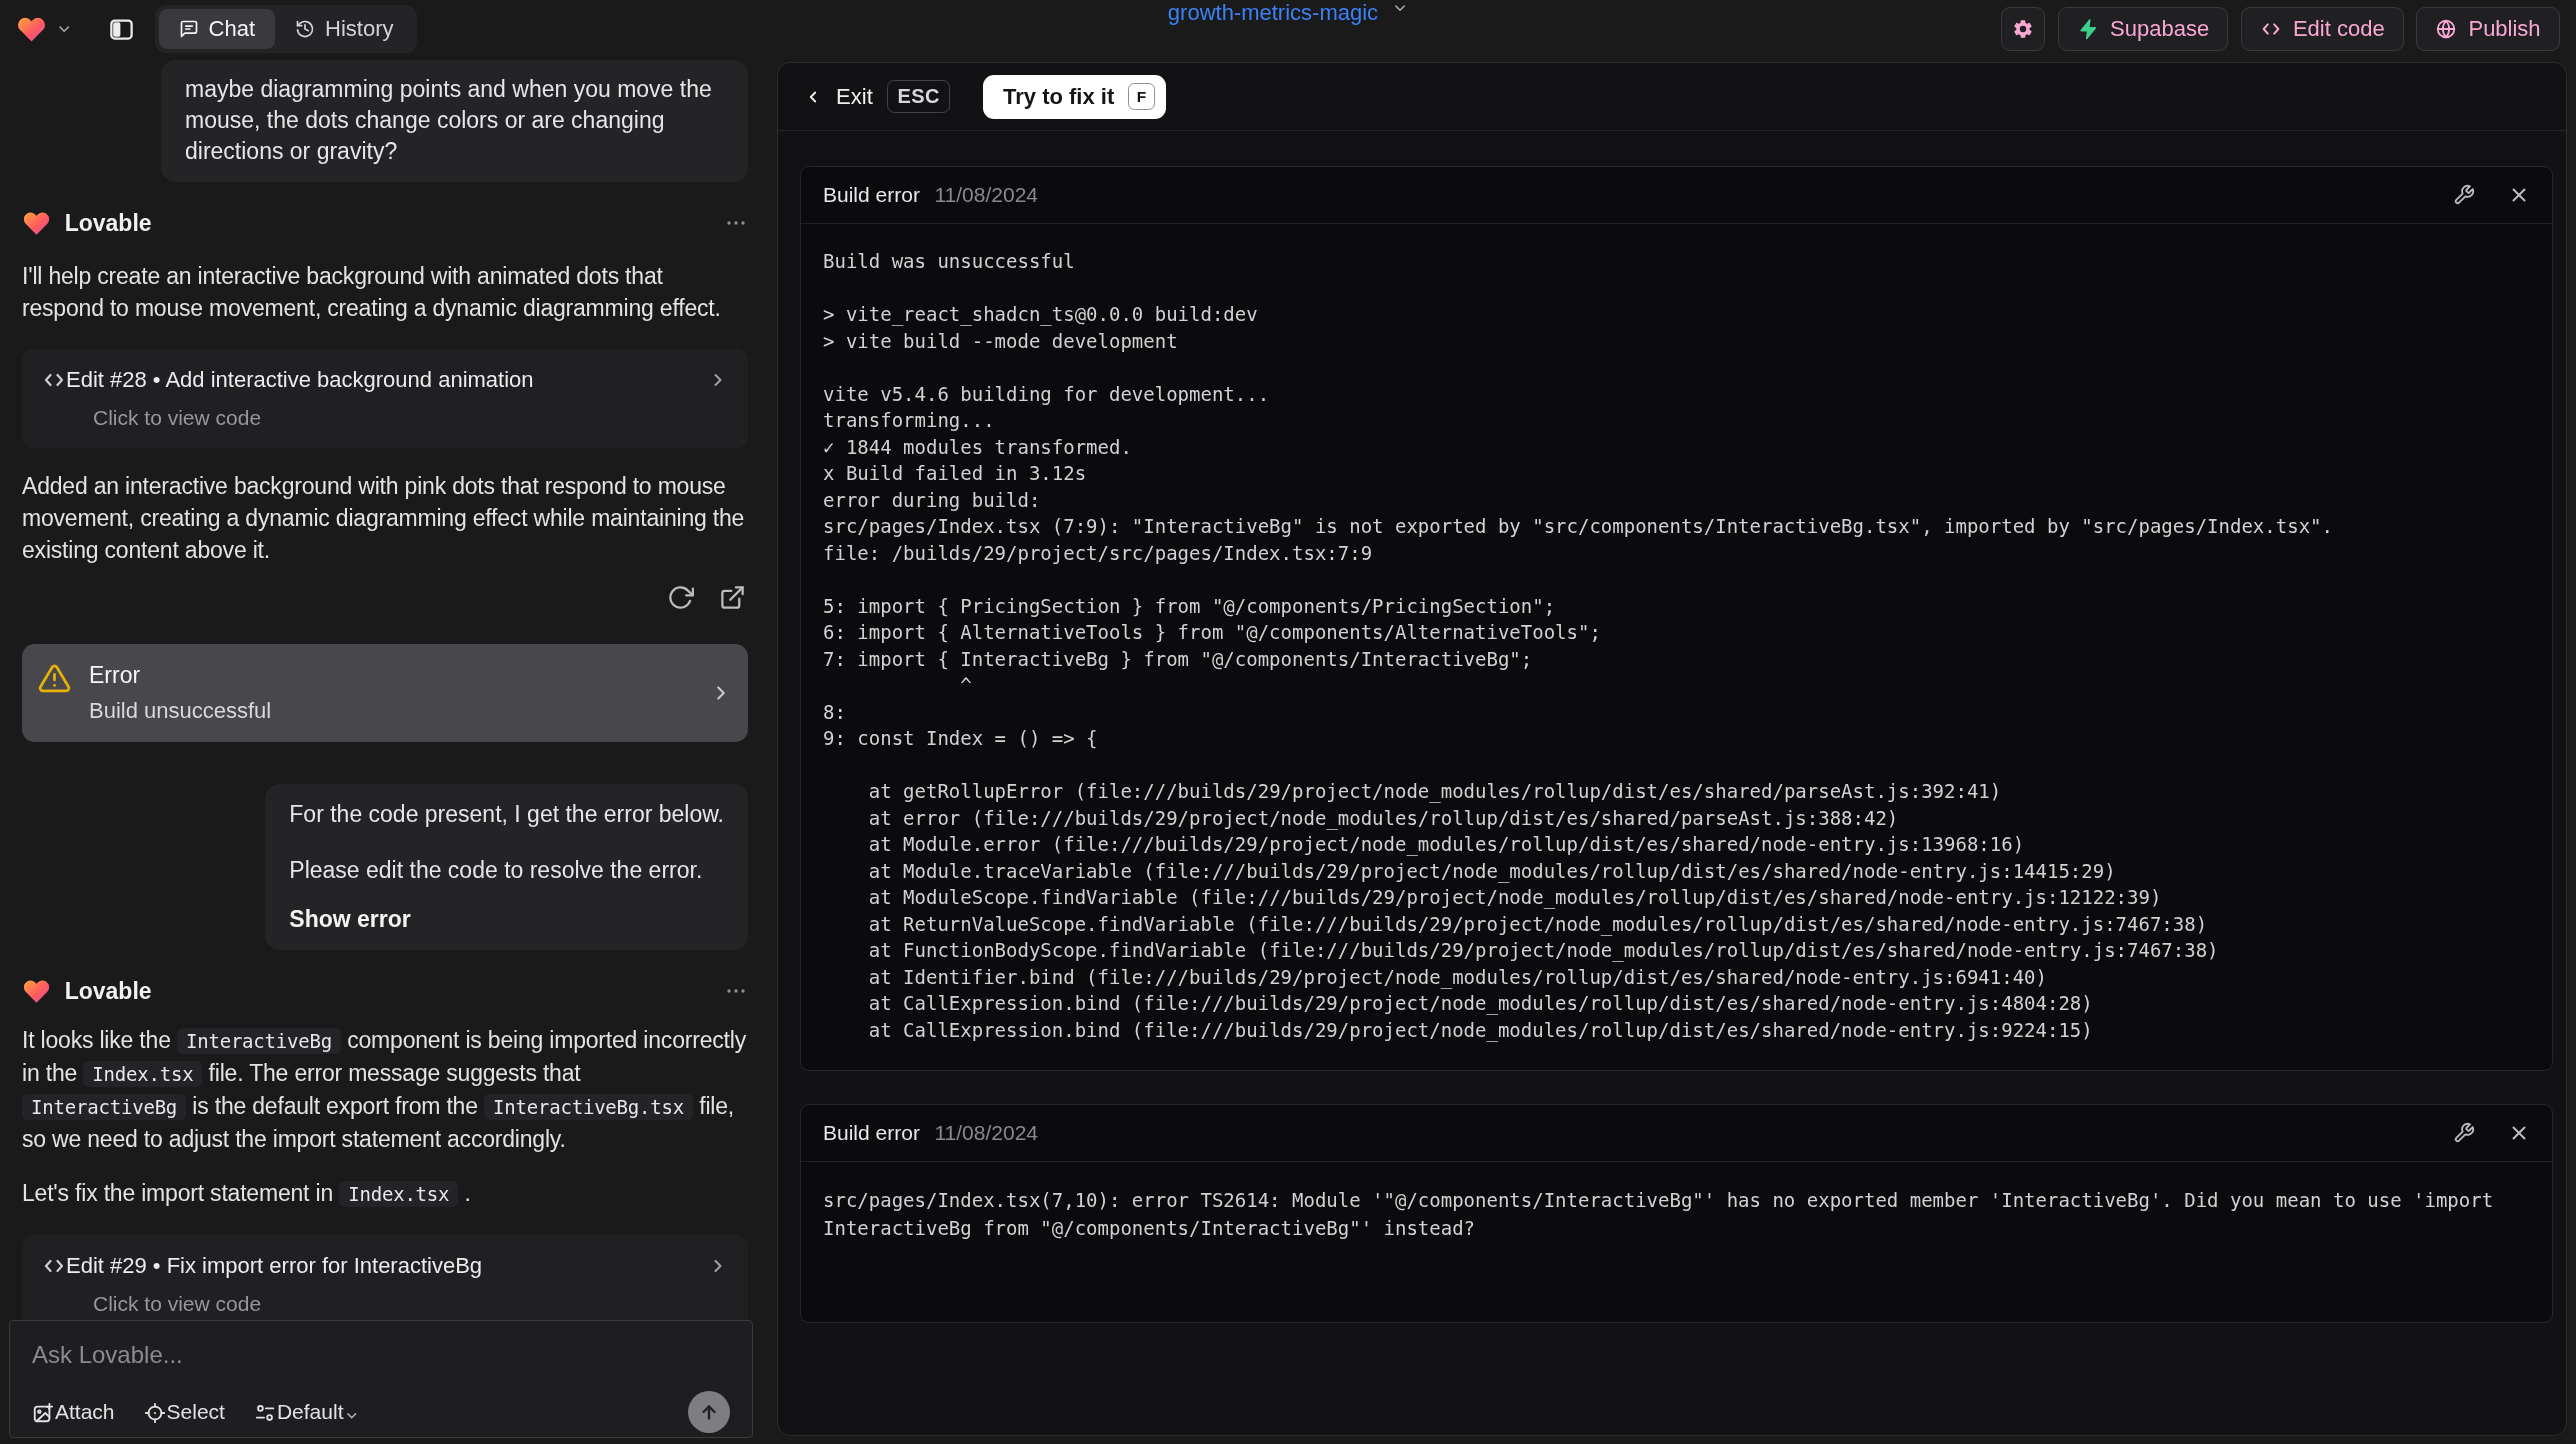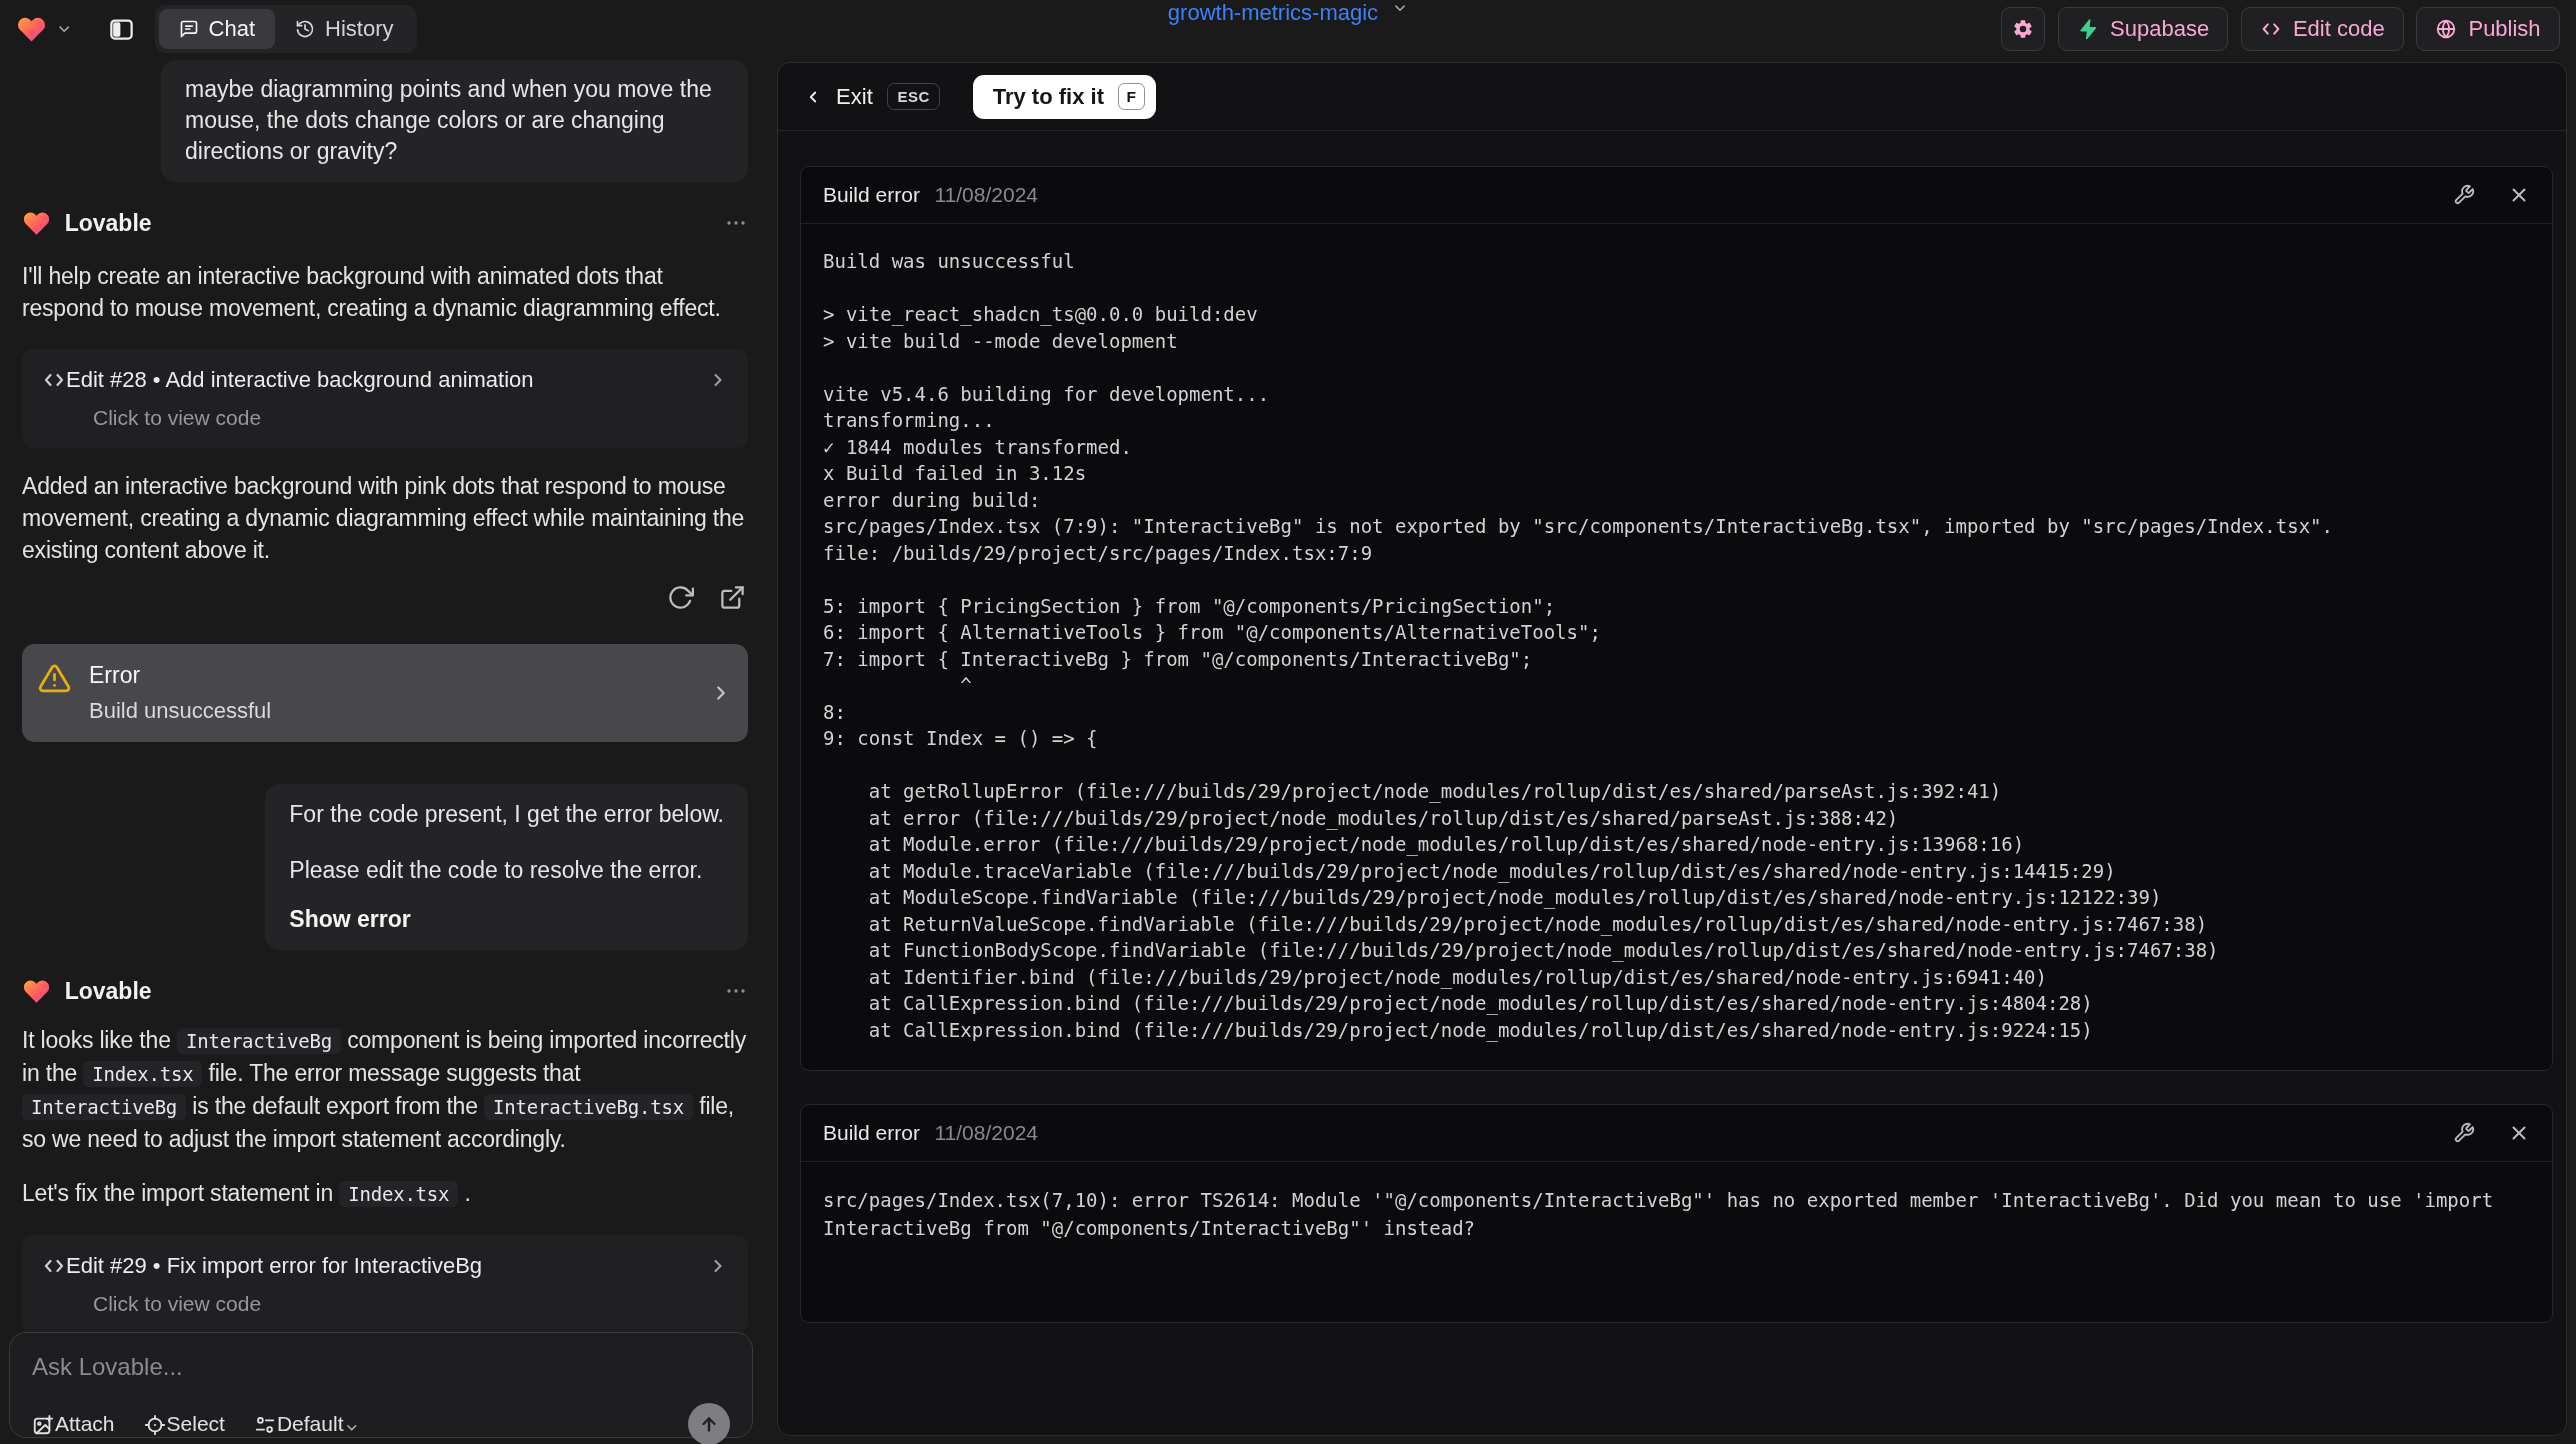--- a/index.html
+++ b/index.html
@@ -54,41 +54,41 @@
   .action-row { display:flex; justify-content:flex-end; gap:25.5px; margin-top:18px;
     color:#bdbdc0; padding-right:1.8px; }
   .icon-btn { background:none; border:none; color:#bdbdc0; padding:0; cursor:pointer; }
   .err-sel { margin-top:33px; background:#47474c; border-radius:12.8px;
     padding:18px 16px; display:flex; align-items:flex-start; gap:18px; cursor:pointer; }
   .err-sel .txt { display:flex; flex-direction:column; gap:9px; }
   .err-sel .t1 { font-size:23px; color:#f6f6f7; }
   .err-sel .t2 { font-size:22px; color:#d9d9db; }
   .err-sel .rchev { margin-left:auto; align-self:center; color:#c6c6c9; }
 
-  .input-box { position:absolute; left:9px; bottom:7.3px; width:744px; height:106px;
-    background:#1e1e21; border:0.9px solid #3a3a3e; border-radius:17px;
+  .input-box { position:absolute; left:9px; bottom:7.3px; width:744px; height:118px;
+    background:#1e1e21; border:0.9px solid #3a3a3e; border-radius:4px;
     padding:20px 22px 17px; cursor:text; }
   .placeholder { font-size:24px; color:#8b8b90; }
   .input-row { display:flex; align-items:center; gap:29px; margin-top:22px; }
   .input-btn { display:flex; align-items:flex-end; gap:1px; font-size:21px;
     color:#e2e2e4; background:none; border:none; padding:0; cursor:pointer; }
   .input-btn .dchev { color:#b3b3b7; }
   .send { margin-left:auto; width:42px; height:42px; border-radius:50%;
     background:#7e7e82; display:flex; align-items:center; justify-content:center;
     color:#202022; border:none; cursor:pointer; }
 
   
   .right-panel { position:absolute; left:777px; top:62px; width:1790px; height:1374px;
     background:#121214; border:0.9px solid #2c2c30; border-radius:12.8px; overflow:hidden; }
   .rp-head { height:68px; border-bottom:0.9px solid #252528; display:flex;
     align-items:center; padding:0 25.5px; }
   .exit { display:flex; align-items:center; gap:14.6px; font-size:22px; color:#f0f0f0;
     background:none; border:none; padding:0; cursor:pointer; }
   .esc { border:1.8px solid #434347; border-radius:7.3px; padding:3.6px 9px;
-    font-size:15px; font-weight:700; color:#d8d8da; letter-spacing:0.5px; margin-left:14.6px; }
+    font-size:20px; font-weight:700; color:#d8d8da; letter-spacing:0.5px; margin-left:14.6px; }
   .fix-btn { margin-left:33px; display:flex; align-items:center; gap:13.7px;
     background:#ffffff; color:#151515; height:44px; padding:0 11px 0 20px;
     border-radius:11px; font-size:22px; font-weight:600; border:none; cursor:pointer; }
   .fkey { border:1.8px solid #8f8f8f; border-radius:6.4px; width:27px; height:27px;
     display:flex; align-items:center; justify-content:center; font-size:15.5px; font-weight:700; }
   .rp-body { padding:35px 12.8px 0 22px; }
   .err-card { background:#0b0b0d; border:0.9px solid #27272b; border-radius:9px;
     margin-bottom:33px; }
   .err-card-head { height:57px; display:flex; align-items:center; padding:0 22px;
     border-bottom:0.9px solid #222226; font-size:21px; }

